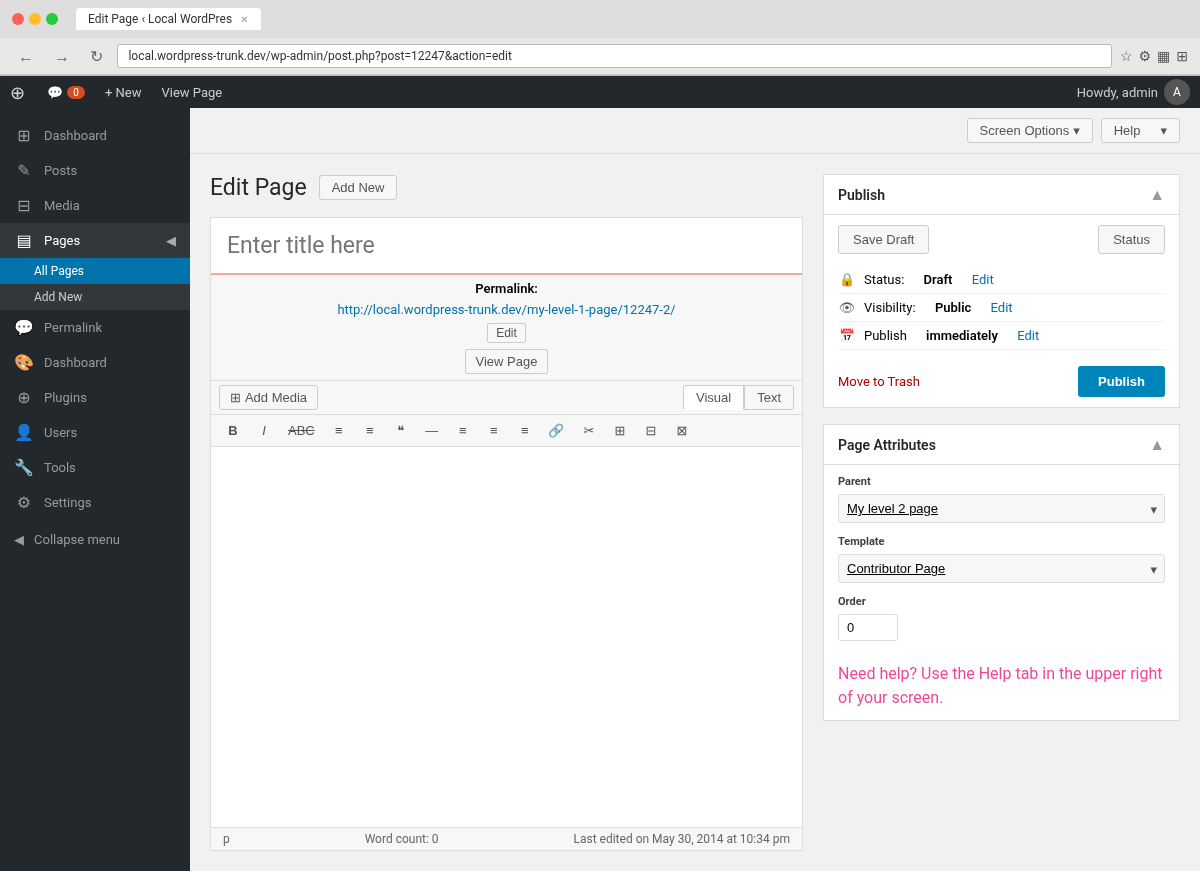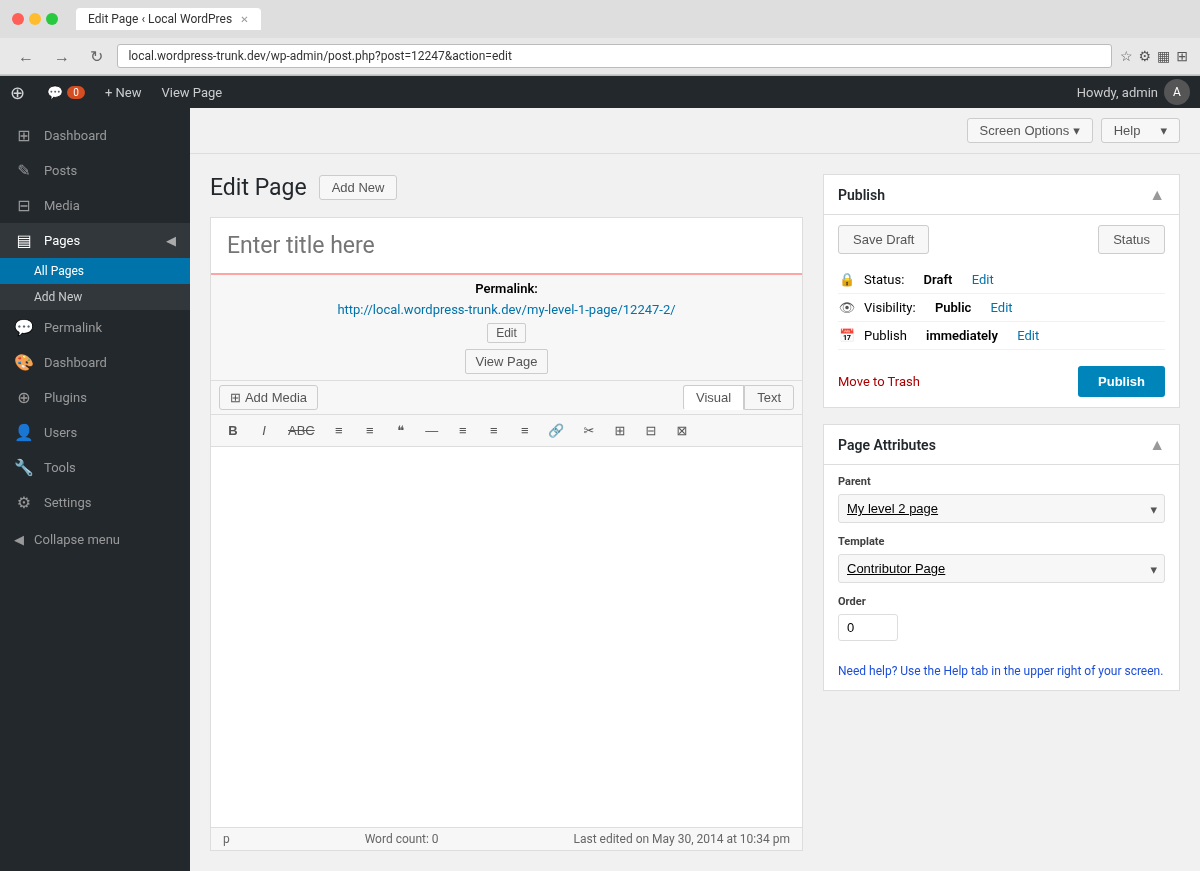--- a/index.html
+++ b/index.html
@@ -100,21 +100,21 @@
     .move-trash { color: #a00; cursor: pointer; font-size: 13px; text-decoration: none; }
     .publish-btn { background: #0085ba; color: #fff; border: none; border-radius: 3px; padding: 8px 20px; cursor: pointer; font-size: 13px; font-weight: 600; }
 
     
     .attr-field { margin-bottom: 12px; }
     .attr-label { font-size: 11px; font-weight: 700; color: #404040; margin-bottom: 6px; display: block; }
     .attr-select { width: 100%; border: 1px solid #ddd; border-radius: 3px; padding: 6px 8px; font-size: 13px; background: #f7f7f7; appearance: none; -webkit-appearance: none; cursor: pointer; text-decoration: underline; }
     .select-wrapper { position: relative; }
     .select-wrapper::after { content: "▾"; position: absolute; right: 8px; top: 50%; transform: translateY(-50%); color: #555; pointer-events: none; }
     .attr-input { width: 60px; border: 1px solid #ddd; border-radius: 3px; padding: 5px 8px; font-size: 13px; }
-    .help-text { font-size: 12px; color: #1d4ed8; margin-top: 21px; line-height: 1.5; }
+    .help-text { font-size: 16px; color: #ec4899; margin-top: 21px; line-height: 1.5; }
 
     strong { font-weight: 600; }
   </style>
 </head>
 <body>
 
 <div class="browser-chrome">
   <div class="browser-titlebar">
     <div class="browser-dots">
       <div class="browser-dot red"></div>

